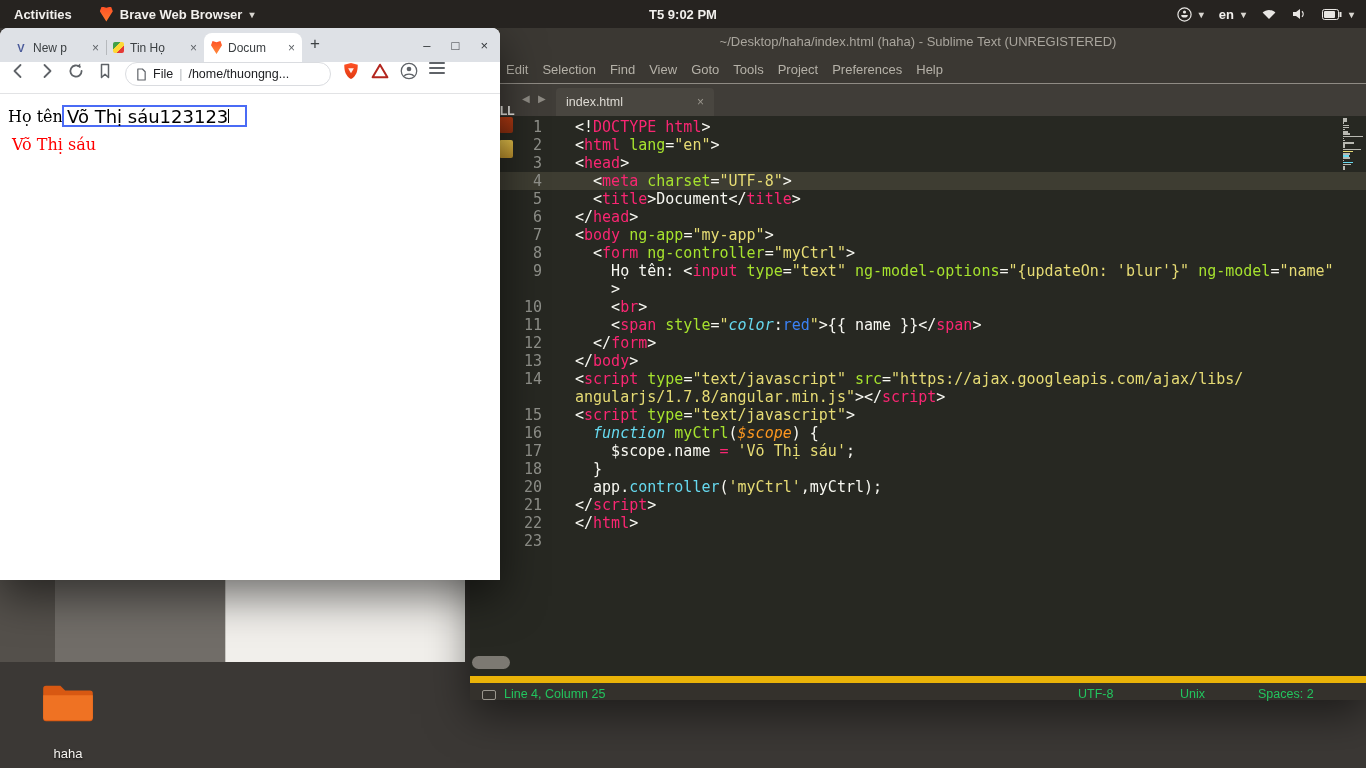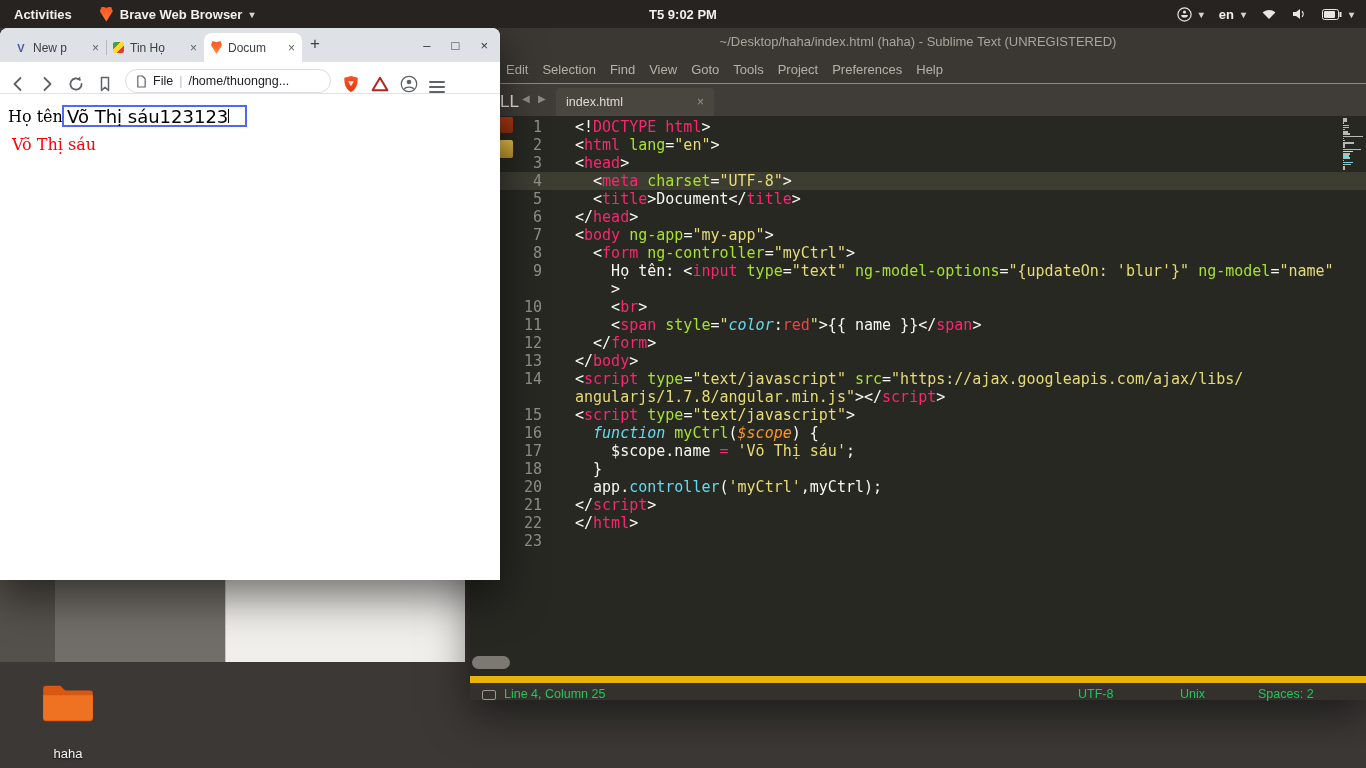--- a/index.html
+++ b/index.html
@@ -43,21 +43,21 @@
   .favicon-v { font-size:11px; font-weight:bold; color:#4a5a9a; width:12px; text-align:center; }
   .favicon-multi { width:11px; height:11px; border-radius:2px;
                    background:linear-gradient(135deg,#43a047 0 35%,#fdd835 35% 65%,#e53935 65% 100%); }
   .favicon-brave { width:11px; height:13px; background:linear-gradient(180deg,#ff5226,#ff8a3c);
                    clip-path:polygon(50% 100%,0 32%,14% 0,50% 9%,86% 0,100% 32%); }
   .newtab { font-size:17px; color:#3c4043; margin:0 0 8px 8px; cursor:pointer; }
   .win-controls { position:absolute; right:12px; top:0; height:34px; display:flex; align-items:center; gap:21px;
                   color:#33373b; font-size:13px; }
   .win-controls span { cursor:pointer; }
 
-  .navbar { height:32px; background:#fff; display:flex; align-items:flex-end; padding:0 9px; gap:11px;
+  .navbar { height:32px; background:#fff; display:flex; align-items:flex-start; padding:0 9px; gap:11px;
             border-bottom:1px solid #e2e3e5; }
   .nav-icon { width:18px; height:18px; flex:0 0 auto; cursor:pointer; }
   .url-pill { width:206px; height:24px; border:1px solid #dadce0; border-radius:12px; background:#fff;
               display:flex; align-items:center; gap:6px; padding:0 10px; font-size:12.5px; color:#202124; }
   .url-div { color:#b9bcc0; }
   .url-path { white-space:nowrap; overflow:hidden; }
   .hamburger { width:16px; height:12px; display:flex; flex-direction:column; justify-content:space-between; cursor:pointer; }
   .hamburger i { height:2px; background:#5f6368; border-radius:1px; }
 
   .page { position:relative; height:485px; background:#fff; font-family:"DejaVu Serif","Liberation Serif",serif; }
@@ -70,37 +70,37 @@
 
   
   .sublime { position:absolute; left:470px; top:28px; width:896px; height:672px; z-index:10;
              background:#272822; box-shadow:0 14px 40px rgba(0,0,0,.5); display:flex; flex-direction:column; }
   .st-title { height:28px; background:#3b3833; color:#a9a59d; font-size:13px; line-height:28px; text-align:center;
               white-space:nowrap; overflow:hidden; }
   .st-menu { height:28px; background:#3b3833; display:flex; align-items:center; gap:14px; padding-left:36px;
              color:#b5b1a8; font-size:13px; border-bottom:1px solid #8f8b84; }
   .st-menu-item { cursor:pointer; }
   .st-tabbar { height:32px; background:#403d38; position:relative; }
-  .clipped-ll { position:absolute; left:30px; top:8px; color:#e8e6e1; font-size:17px; font-weight:normal; }
+  .clipped-ll { position:absolute; left:30px; top:20px; color:#e8e6e1; font-size:12px; font-weight:bold; }
   .tarrow { position:absolute; top:9px; color:#8d8a83; font-size:10px; cursor:pointer; }
   .tarrow.l { left:52px; } .tarrow.r { left:68px; }
   .st-tab { position:absolute; left:86px; top:4px; width:158px; height:28px; background:#494640;
             border-radius:4px 4px 0 0; display:flex; align-items:center; padding:0 10px; gap:10px;
             color:#dedbd4; font-size:12.5px; cursor:pointer; }
   .st-tab .st-tab-close { margin-left:auto; color:#9b978e; font-size:12px; }
 
   .st-editor { flex:1; position:relative; overflow:hidden; padding-top:2px;
                font-family:"DejaVu Sans Mono","Liberation Mono",monospace; font-size:15px; line-height:18px; }
   .code-row { display:flex; height:18px; white-space:pre; }
   .code-row.hl { background:#3e3d32; }
   .lnum { flex:0 0 78px; text-align:right; padding-right:6px; color:#8f908a; }
   .lcode { padding-left:27px; }
   .tk-w { color:#f8f8f2; } .tk-t { color:#f92672; } .tk-a { color:#a6e22e; } .tk-s { color:#e6db74; }
   .tk-k { color:#66d9ef; font-style:italic; } .tk-f { color:#66d9ef; } .tk-fn { color:#a6e22e; }
-  .tk-pr { color:#fd971f; font-style:italic; } .tk-o { color:#f92672; } .tk-c { color:#ef4444;margin-top:16px; }
+  .tk-pr { color:#fd971f; font-style:italic; } .tk-o { color:#f92672; } .tk-c { color:#3b82f6;margin-top:16px; }
 
   .minimap { position:absolute; top:2px; right:3px; width:20px; }
   .side-ic { position:absolute; left:29px; border-radius:2px; }
   .side-ic.a { top:1px;  width:14px; height:16px; background:linear-gradient(180deg,#b23a12,#8c2f10); }
   .side-ic.b { top:24px; width:14px; height:18px; background:linear-gradient(180deg,#e3c04a,#b98e2c); }
   .hscroll { position:absolute; left:2px; top:540px; width:38px; height:13px; border-radius:7px; background:#7c7972; cursor:grab; }
 
   .st-status { height:24px; background:#34312c; border-top:7px solid #eab308; position:relative;
                color:#22c55e; font-size:12.5px; }
   .st-status span { position:absolute; top:4px; }

